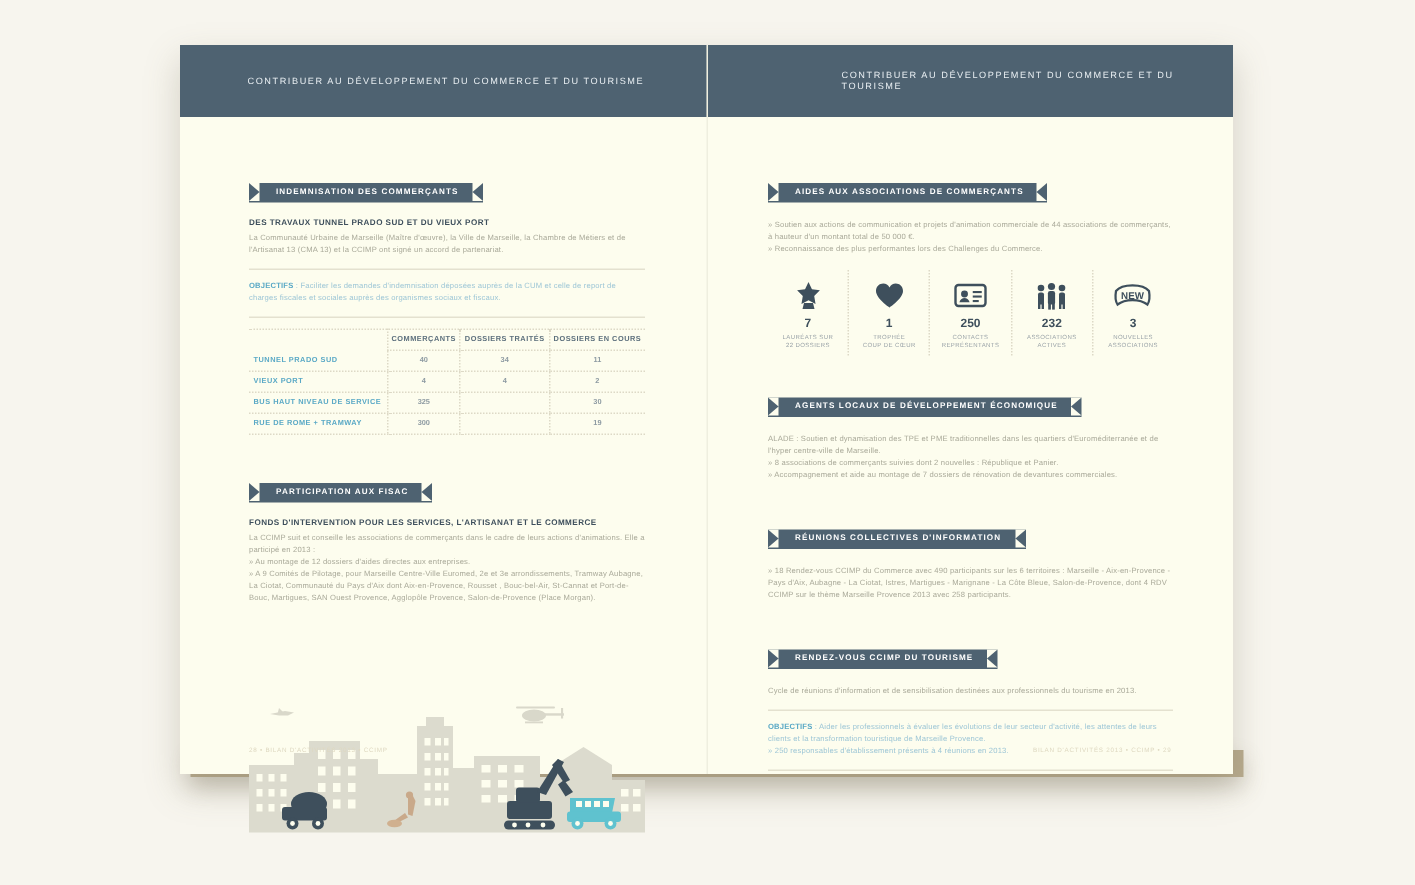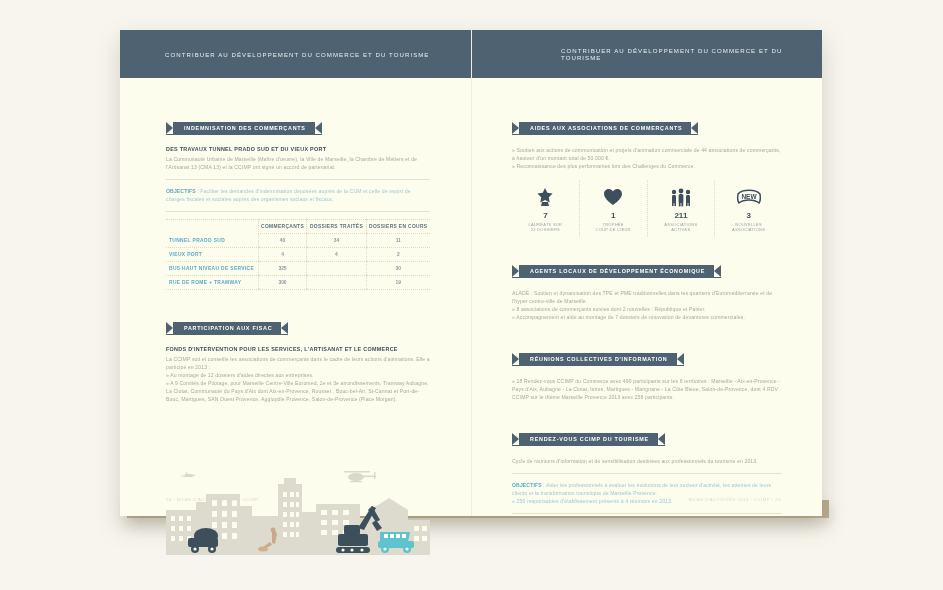--- a/index.html
+++ b/index.html
@@ -389,36 +389,51 @@
               <svg width="20" height="18" viewBox="0 0 20 18">
                   <path d="M10 17 C10 17 1 11 1 6 C1 2.8 3.4 1 5.8 1 C7.6 1 9.2 2.1 10 3.6 C10.8 2.1 12.4 1 14.2 1 C16.6 1 19 2.8 19 6 C19 11 10 17 10 17 Z" fill="#3e4f5c"></path>
                 </svg>
             </div>
             <div class="stat-num">1</div>
             <div class="stat-label" style="white-space: pre-line;">TROPHÉE
 COUP DE CŒUR</div>
           </div>
           <div class="stat">
             <div class="stat-icon">
+              <svg width="22" height="18" viewBox="0 0 22 18">
+                  <rect x="1" y="2" width="20" height="14" rx="2" fill="none" stroke="#3e4f5c" stroke-width="1.6"></rect>
+                  <circle cx="7" cy="8" r="2.3" fill="#3e4f5c"></circle>
+                  <path d="M3.6 13.5 c0.6 -2 2 -2.8 3.4 -2.8 c1.4 0 2.8 0.8 3.4 2.8 z" fill="#3e4f5c"></path>
+                  <rect x="12.5" y="6" width="6" height="1.4" fill="#3e4f5c"></rect>
+                  <rect x="12.5" y="9" width="6" height="1.4" fill="#3e4f5c"></rect>
+                  <rect x="12.5" y="12" width="4" height="1.4" fill="#3e4f5c"></rect>
+                </svg>
+            </div>
+            <div class="stat-num">250</div>
+            <div class="stat-label" style="white-space: pre-line;">CONTACTS
+REPRÉSENTANTS</div>
+          </div>
+          <div class="stat">
+            <div class="stat-icon">
               <svg width="22" height="19" viewBox="0 0 22 19">
                   <circle cx="4" cy="4" r="2.2" fill="#3e4f5c"></circle>
                   <rect x="2" y="7" width="4" height="8" rx="1.4" fill="#3e4f5c"></rect>
                   <rect x="2" y="14" width="1.6" height="4" fill="#3e4f5c"></rect>
                   <rect x="4.4" y="14" width="1.6" height="4" fill="#3e4f5c"></rect>
                   <circle cx="11" cy="3" r="2.4" fill="#3e4f5c"></circle>
                   <rect x="8.6" y="6" width="4.8" height="9" rx="1.5" fill="#3e4f5c"></rect>
                   <rect x="8.8" y="14" width="1.8" height="4.4" fill="#3e4f5c"></rect>
                   <rect x="11.4" y="14" width="1.8" height="4.4" fill="#3e4f5c"></rect>
                   <circle cx="18" cy="4" r="2.2" fill="#3e4f5c"></circle>
                   <rect x="16" y="7" width="4" height="8" rx="1.4" fill="#3e4f5c"></rect>
                   <rect x="16" y="14" width="1.6" height="4" fill="#3e4f5c"></rect>
                   <rect x="18.4" y="14" width="1.6" height="4" fill="#3e4f5c"></rect>
                 </svg>
             </div>
-            <div class="stat-num">211</div>
+            <div class="stat-num">232</div>
             <div class="stat-label" style="white-space: pre-line;">ASSOCIATIONS
 ACTIVES</div>
           </div>
           <div class="stat">
             <div class="stat-icon">
               <svg width="26" height="18" viewBox="0 0 26 18">
                   <path d="M2 6 C6 1 20 1 24 6 C24 6 25 12 23 15 C18 11 8 11 3 15 C1 12 2 6 2 6 Z" fill="none" stroke="#3e4f5c" stroke-width="1.5"></path>
                   <text x="13" y="11" font-family="Liberation Sans, sans-serif" font-size="6.5" font-weight="bold" fill="#3e4f5c" text-anchor="middle">NEW</text>
                 </svg>
             </div>

